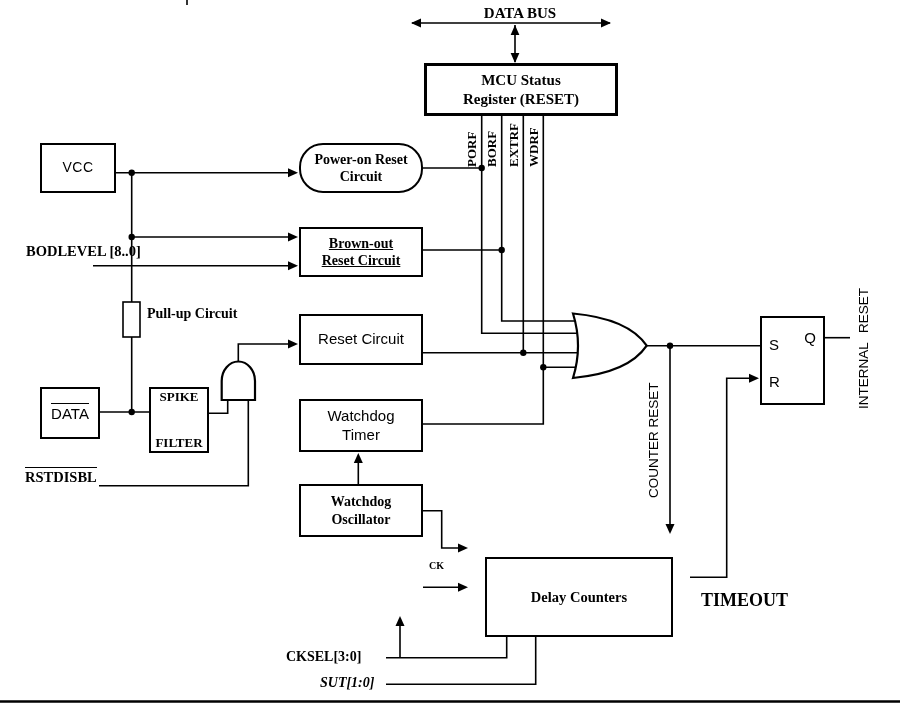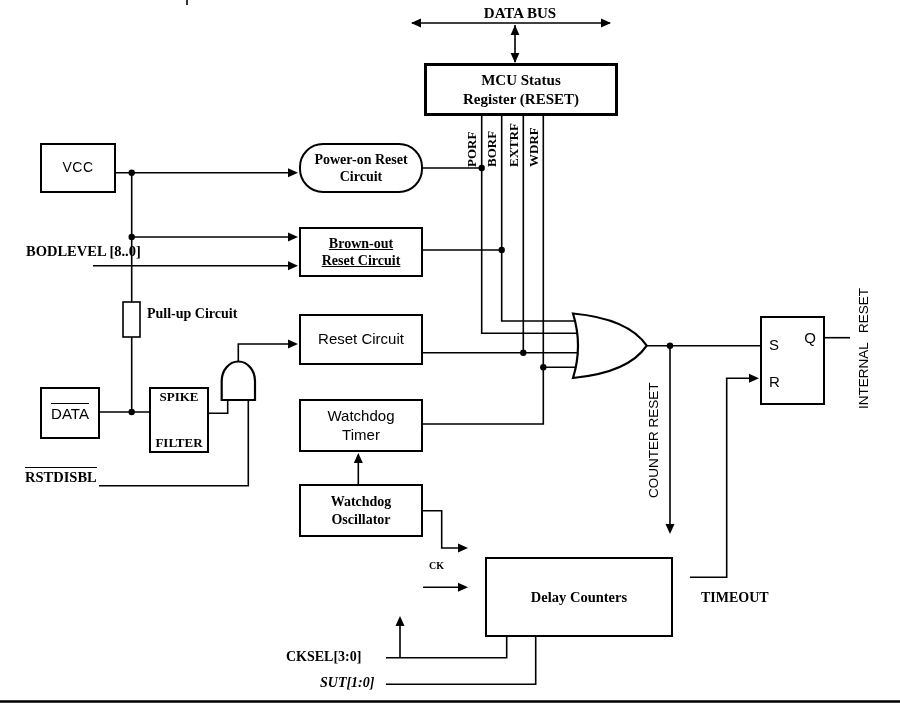--- a/index.html
+++ b/index.html
@@ -34,21 +34,21 @@
   #flip-flop span{position:absolute;font-size:15px;}
   #ff-s{left:7px;top:18px;}
   #ff-r{left:7px;top:55px;}
   #ff-q{right:7px;top:11px;}
   
   #databus-label{left:450px;top:5px;width:140px;text-align:center;font-size:15px;}
   #bodlevel-label{left:26px;top:243px;font-size:14.5px;}
   #pullup-label{left:147px;top:306px;font-size:14px;}
   #rstdisbl-label{left:25px;top:467px;font-size:14.5px;text-decoration:underline;}
   #ck-label{left:429px;top:560px;font-size:10px;}
-  #timeout-label{left:701px;top:590px;font-size:14px;}
+  #timeout-label{left:701px;top:590px;font-size:18px;}
   #cksel-label{left:286px;top:649px;font-size:14px;}
   #sut-label{left:320px;top:675px;font-size:14px;font-style:italic;}
   #counter-reset-label{left:646px;top:498px;width:125px;height:17px;font-size:13.5px;}
   #internal-reset-label{left:856px;top:409px;width:134px;height:17px;font-size:13.5px;word-spacing:6px;}
   .flag{top:167px;width:52px;height:16px;font-size:13px;}
   #flag-porf{left:464px;}
   #flag-borf{left:484px;}
   #flag-extrf{left:506px;}
   #flag-wdrf{left:526px;}
 </style>

